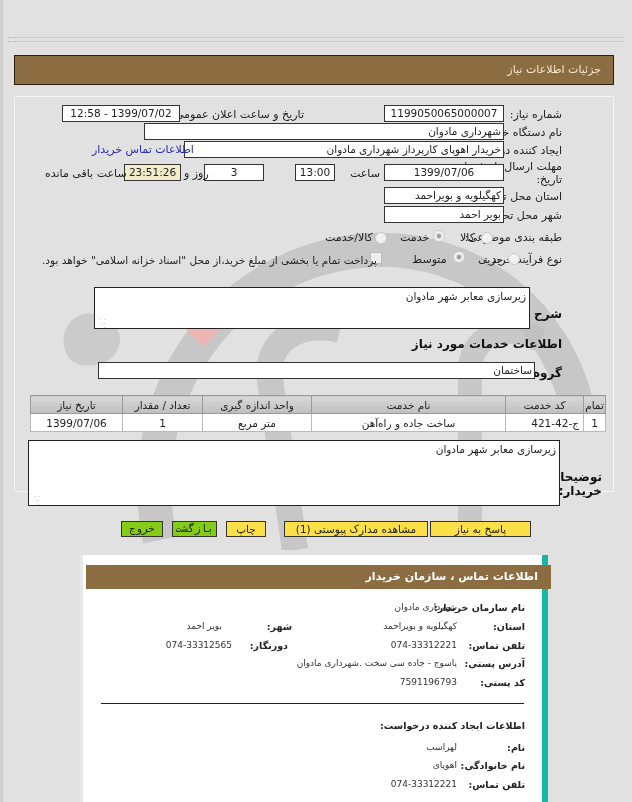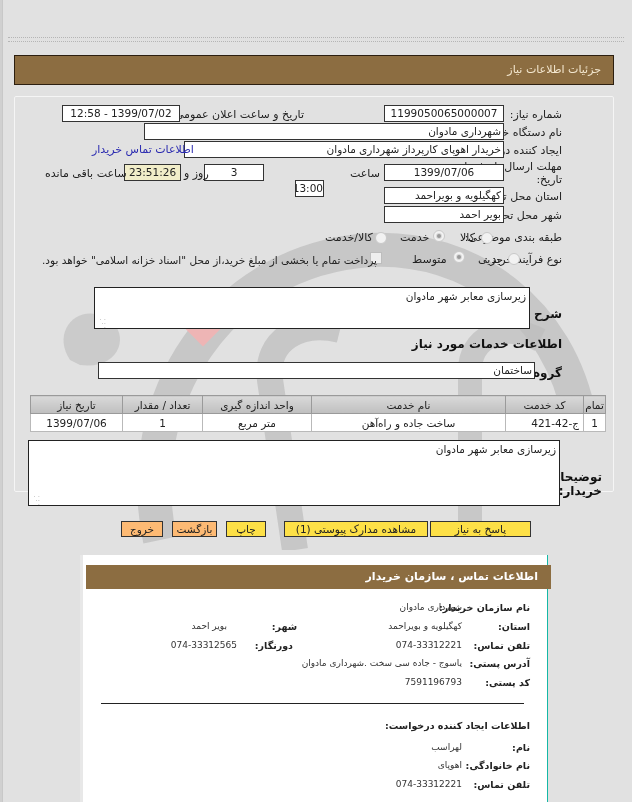--- a/index.html
+++ b/index.html
@@ -49,24 +49,24 @@
   table.svc th {
     background: linear-gradient(#d9d9d9, #bfbfbf); border: 1px solid #9a9a9a; color: #222;
     font-weight: normal; height: 18px; text-align: center;
   }
   table.svc td { background: #fff; border: 1px solid #b9b9b9; height: 18px; text-align: center; }
   .btn {
     position: absolute; height: 16px; border: 1px solid #333; font-size: 10.5px;
     line-height: 14px; text-align: center; white-space: nowrap; cursor: pointer;
   }
   .btn.green { background: #fde047; }
-  .btn.pink { background: #fdba74; }
+  .btn.pink { background: #84cc16; font-family: Liberation Mono, monospace; }
   .card {
     position: absolute; left: 80px; top: 555px; width: 468px; height: 247px; background: #fff;
-    border-right: 1px solid #14b8a6; border-left: 3px solid #e8e8e8;
+    border-right: 6px solid #14b8a6; border-left: 3px solid #e8e8e8;
   }
   .card-head {
     position: absolute; left: 3px; top: 10px; width: 465px; height: 24px; background: #8c6d41;
     color: #fff; font-size: 11px; font-weight: bold; line-height: 24px; padding-right: 13px;
   }
   .cl { position: absolute; font-size: 9.5px; font-weight: bold; color: #222; white-space: nowrap; margin-left: 7px; }
   .cv { position: absolute; font-size: 9px; color: #333; white-space: nowrap; }
   .hr { position: absolute; left: 18px; width: 423px; height: 1px; background: #222; }
   .watermark { position: absolute; left: 40px; top: 220px; width: 560px; height: 330px; pointer-events: none; }
 </style>
@@ -101,21 +101,21 @@
 <div class="lbl" style="right:70px; top:144px;">ایجاد کننده درخواست:</div>
 <div class="box right" style="left:184px; top:141px; width:320px;">خریدار اهوپای کارپرداز شهرداری مادوان</div>
 <div class="link" style="left:92px; top:143px;">اطلاعات تماس خریدار</div>
 
 <div class="lbl" style="right:70px; top:160px; line-height:13px;">
   <div>مهلت ارسال پاسخ: تا</div>
   <div>تاریخ:</div>
 </div>
 <div class="box center" style="left:384px; top:164px; width:120px;">1399/07/06</div>
 <div class="lbl" style="left:350px; top:167px;">ساعت</div>
-<div class="box center" style="left:295px; top:180px; width:29px;">13:00</div>
+<div class="box center" style="left:295px; top:164px; width:40px;">13:00</div>
 <div class="box center" style="left:204px; top:164px; width:60px;">3</div>
 <div class="lbl" style="left:184px; top:167px;">روز و</div>
 <div class="box center timer" style="left:124px; top:164px; width:57px;">23:51:26</div>
 <div class="lbl" style="left:45px; top:167px;">ساعت باقی مانده</div>
 
 <div class="lbl" style="right:70px; top:190px;">استان محل تحویل:</div>
 <div class="box right" style="left:384px; top:187px; width:120px;">کهگیلویه و بویراحمد</div>
 
 <div class="lbl" style="right:70px; top:209px;">شهر محل تحویل:</div>
 <div class="box right" style="left:384px; top:206px; width:120px;">بویر احمد</div>

